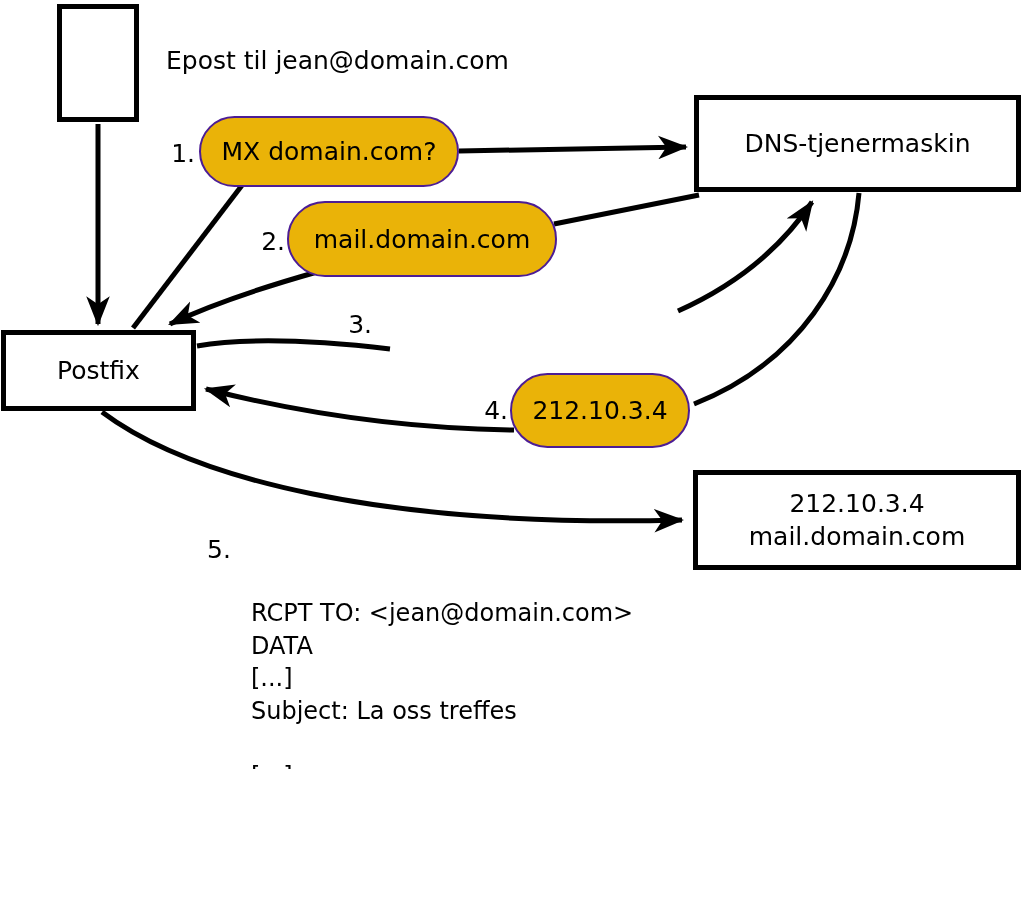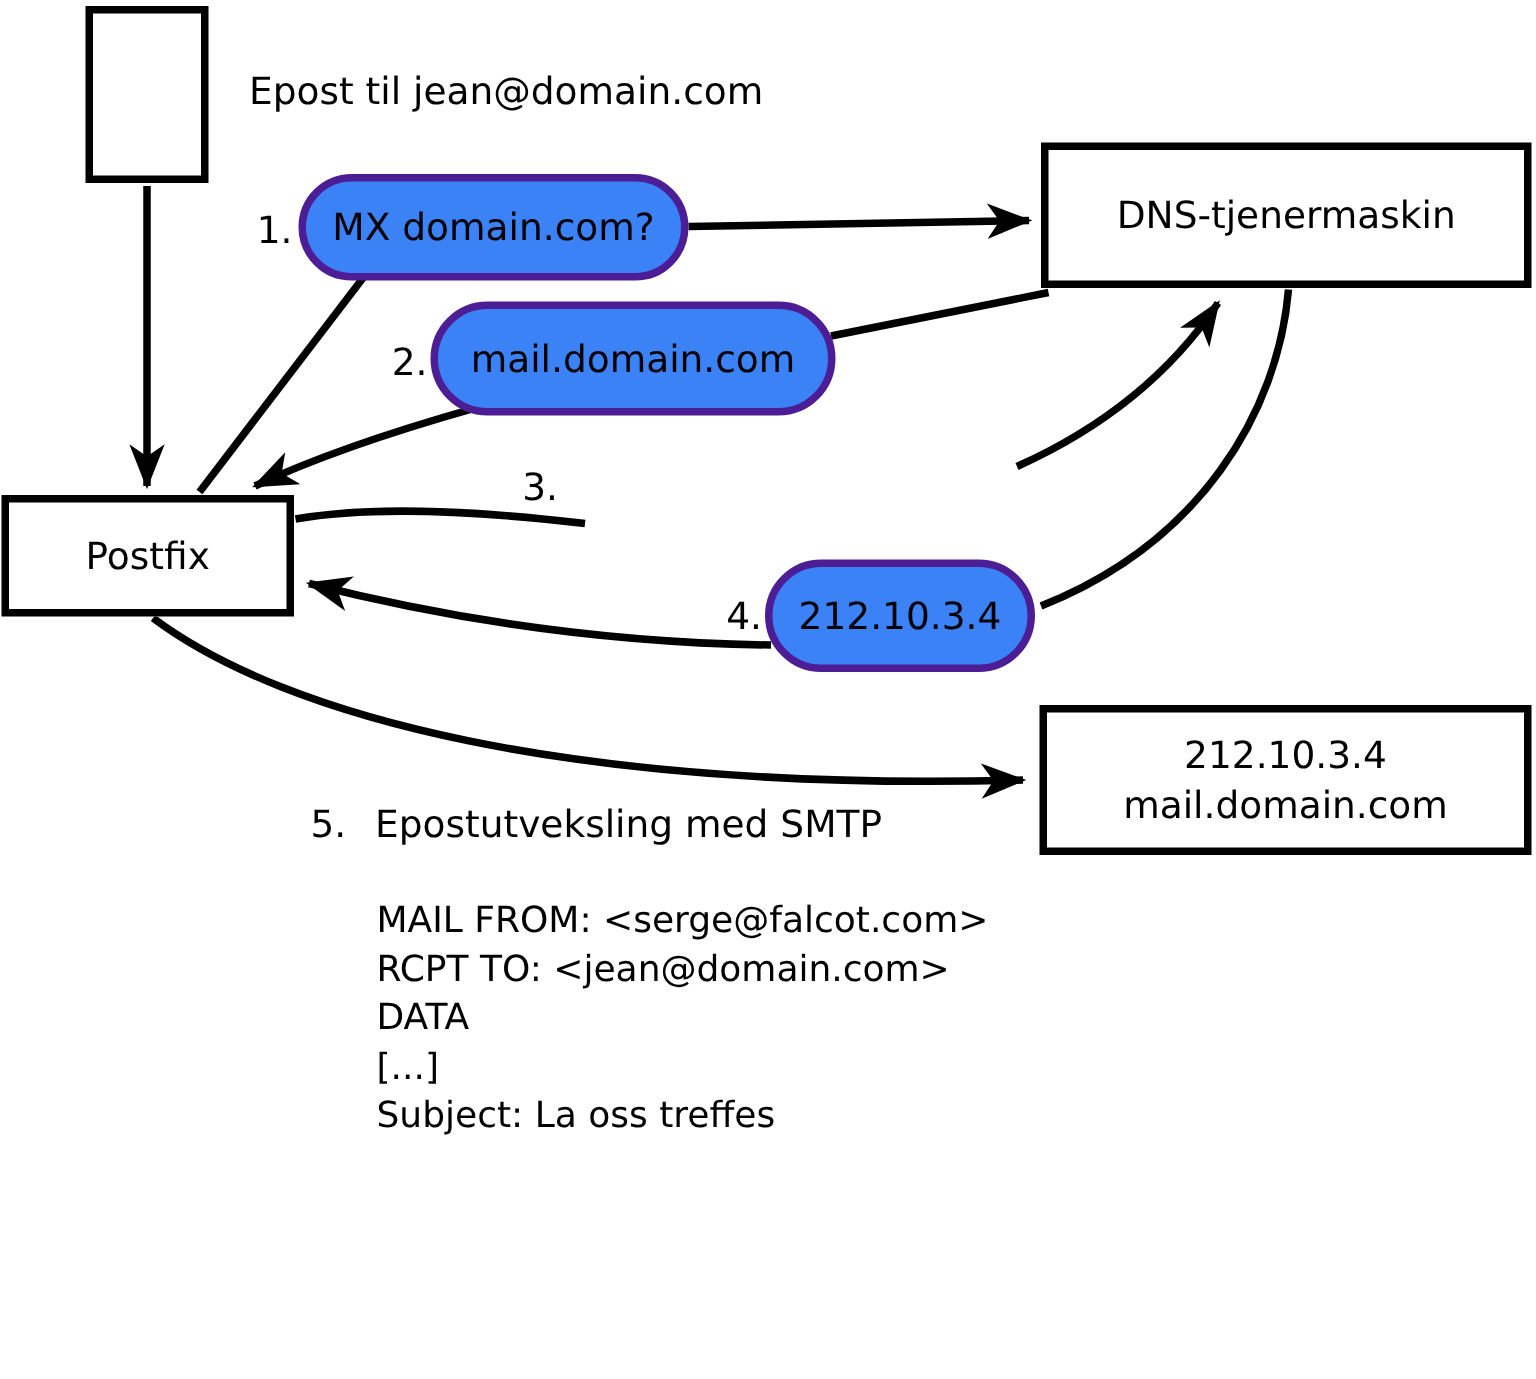--- a/index.html
+++ b/index.html
@@ -7,21 +7,21 @@
     position:relative;width:1024px;height:769px;background:#fff;overflow:hidden;
     font-family:"DejaVu Sans","Liberation Sans",sans-serif;color:#000;
   }
   .layer{position:absolute;left:0;top:0;}
   .node{
     position:absolute;box-sizing:border-box;border:5px solid #000;background:#fff;
     display:flex;align-items:center;justify-content:center;
     font-size:25px;text-align:center;
   }
   .bubble{
-    position:absolute;box-sizing:border-box;border:5px solid #4c1d95;background:#3b82f6;
+    position:absolute;box-sizing:border-box;border:2px solid #4c1d95;background:#eab308;
     border-radius:38px;display:flex;align-items:center;justify-content:center;
     font-size:25px;white-space:nowrap;
   }
   .num{
     position:absolute;font-size:25px;text-align:right;white-space:nowrap;
   }
   .freetext{position:absolute;font-size:25px;white-space:nowrap;}
   .smtp{
     position:absolute;left:251px;top:597px;font-size:24px;
   }
@@ -91,24 +91,22 @@
   </div>
 
   <div class="num" style="left:326px;top:310px;width:46px;">3.</div>
 
   <div class="num" style="left:462px;top:396px;width:46px;">4.</div>
   <div class="bubble" style="left:510px;top:373px;width:180px;height:75px;">
     <span>212.10.3.4</span>
   </div>
 
   <div class="freetext" style="left:207px;top:535px;">5.</div>
-  <div class="freetext" style="left:250px;top:535px;">Epostutveksling med SMTP</div>
 
   <div class="smtp">
-    <div class="smtp-line">MAIL FROM: &lt;serge@falcot.com&gt;</div>
     <div class="smtp-line">RCPT TO: &lt;jean@domain.com&gt;</div>
     <div class="smtp-line">DATA</div>
     <div class="smtp-line">[...]</div>
     <div class="smtp-line">Subject: La oss treffes</div>
     <div class="smtp-line"></div>
     <div class="smtp-line">[...]</div>
     <div class="smtp-line">.</div>
   </div>
 
 </div>

